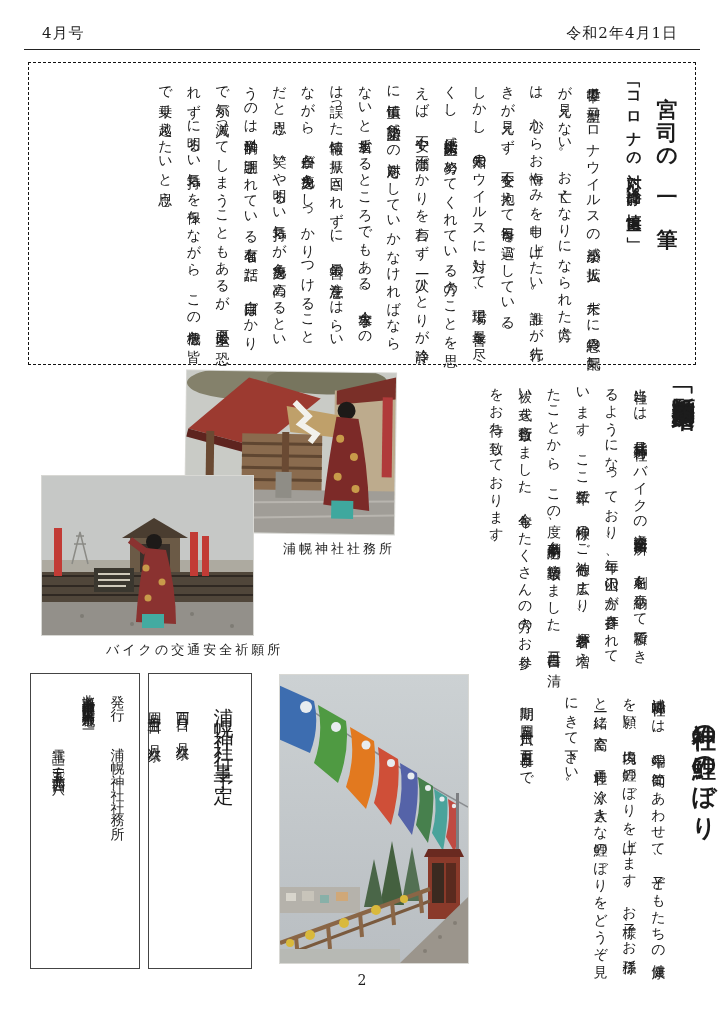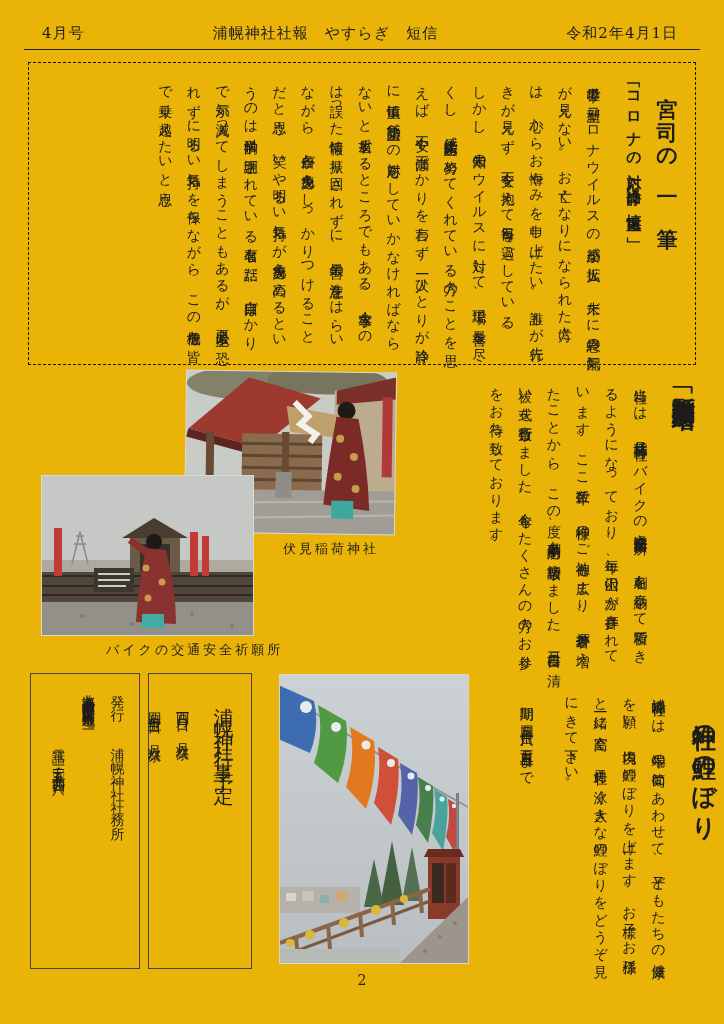--- a/index.html
+++ b/index.html
@@ -1,16 +1,16 @@
 <!DOCTYPE html>
 <html><head>
 <meta charset="utf-8">
 <style>
   html,body{margin:0;padding:0;background:#e8e8e8;}
-  .page{position:relative;width:724px;height:1024px;background:#eab308;margin:0 auto;
+  .page{position:relative;width:724px;height:1024px;background:#ffffff;margin:0 auto;
         font-family:"DejaVu Serif","Liberation Serif",serif;color:#1c1c1c;overflow:hidden;}
 
   
   .header{position:absolute;top:24px;left:42px;right:46px;display:flex;
           justify-content:space-between;font-size:15px;letter-spacing:1px;}
   .header-rule{position:absolute;top:49px;left:24px;width:676px;border-top:1.5px solid #222;}
 
   
   .guji-box{position:absolute;left:28px;top:62px;width:668px;height:303px;
             border:1.3px dashed #111;box-sizing:border-box;padding:13px 14px 14px 14px;
@@ -65,21 +65,20 @@
 
   .page-number{position:absolute;left:0;right:0;top:972px;text-align:center;font-size:14px;}
 </style>
 </head>
 <body>
 
 <div class="page">
 
   <div class="header">
     <span>4月号</span>
-    <span>浦幌神社社報　やすらぎ　短信</span>
     <span>令和2年4月1日</span>
   </div>
   <div class="header-rule"></div>
 
   <section class="guji-box">
     <h1 class="guji-title">宮司の一筆</h1>
     <h2 class="guji-subtitle">「コロナの対応 冷静に慎重に」</h2>
     <p class="guji-body">世界中で新型コロナウイルスの感染が拡大し、未だに終息の気配が見えない。お亡くなりになられた方々には、心からお悔やみを申し上げたい。誰もが先行きが見えず、不安を抱えて毎日を過ごしている。しかし、未知のウイルスに対して、現場で最善を尽くし、感染拡大防止に努めてくれている方々のことを思えば、不安や不満ばかりを言わず、一人ひとりが冷静に慎重に感染防止への対応をしていかなければならないと反省するところでもある。今大事なのは誤った情報に振り回されずに、最善の注意をはらいながら、各自が免疫力をしっかりつけることだと思う。笑いや明るい気持ちが免疫力を高めるというのは科学的に証明されている有名な話だ。自粛ばかりで気が滅入ってしまうこともあるが、必要以上に恐れずに明るい気持ちを保ちながら、この危機を皆で乗り越えたいと思う。</p>
   </section>
 
@@ -113,21 +112,21 @@
       <circle cx="160" cy="38" r="9" fill="#1d1a18"></circle>
       <path d="M150 44 Q142 90 138 132 L184 138 Q182 92 172 46 Z" fill="#7c2a28"></path>
       <circle cx="154" cy="66" r="4" fill="#c89b4a"></circle>
       <circle cx="168" cy="84" r="4" fill="#c89b4a"></circle>
       <circle cx="152" cy="104" r="4" fill="#c89b4a"></circle>
       <circle cx="170" cy="116" r="4" fill="#c89b4a"></circle>
       <rect x="146" y="128" width="22" height="18" fill="#3fa89e"></rect>
       <rect x="196" y="24" width="10" height="80" fill="#b03a3a"></rect>
     </svg>
   </div>
-  <div class="caption caption1">伏見稲荷神社</div>
+  <div class="caption caption1">浦幌神社社務所</div>
 
   <div class="photo photo2">
     <svg width="211" height="159" viewBox="0 0 211 159">
       <rect width="211" height="159" fill="#c6c8c6"></rect>
       <rect x="0" y="84" width="211" height="14" fill="#adaaa0"></rect>
       <path d="M30 88 L38 56 L46 88 M32 68 L44 68 M34 60 L42 60" stroke="#8b8b86" stroke-width="1.5" fill="none"></path>
       <rect x="0" y="96" width="211" height="30" fill="#50463a"></rect>
       <line x1="0" y1="100" x2="211" y2="100" stroke="#2f2822" stroke-width="2"></line>
       <line x1="0" y1="110" x2="211" y2="110" stroke="#2f2822" stroke-width="2"></line>
       <line x1="0" y1="119" x2="211" y2="119" stroke="#2f2822" stroke-width="2"></line>

